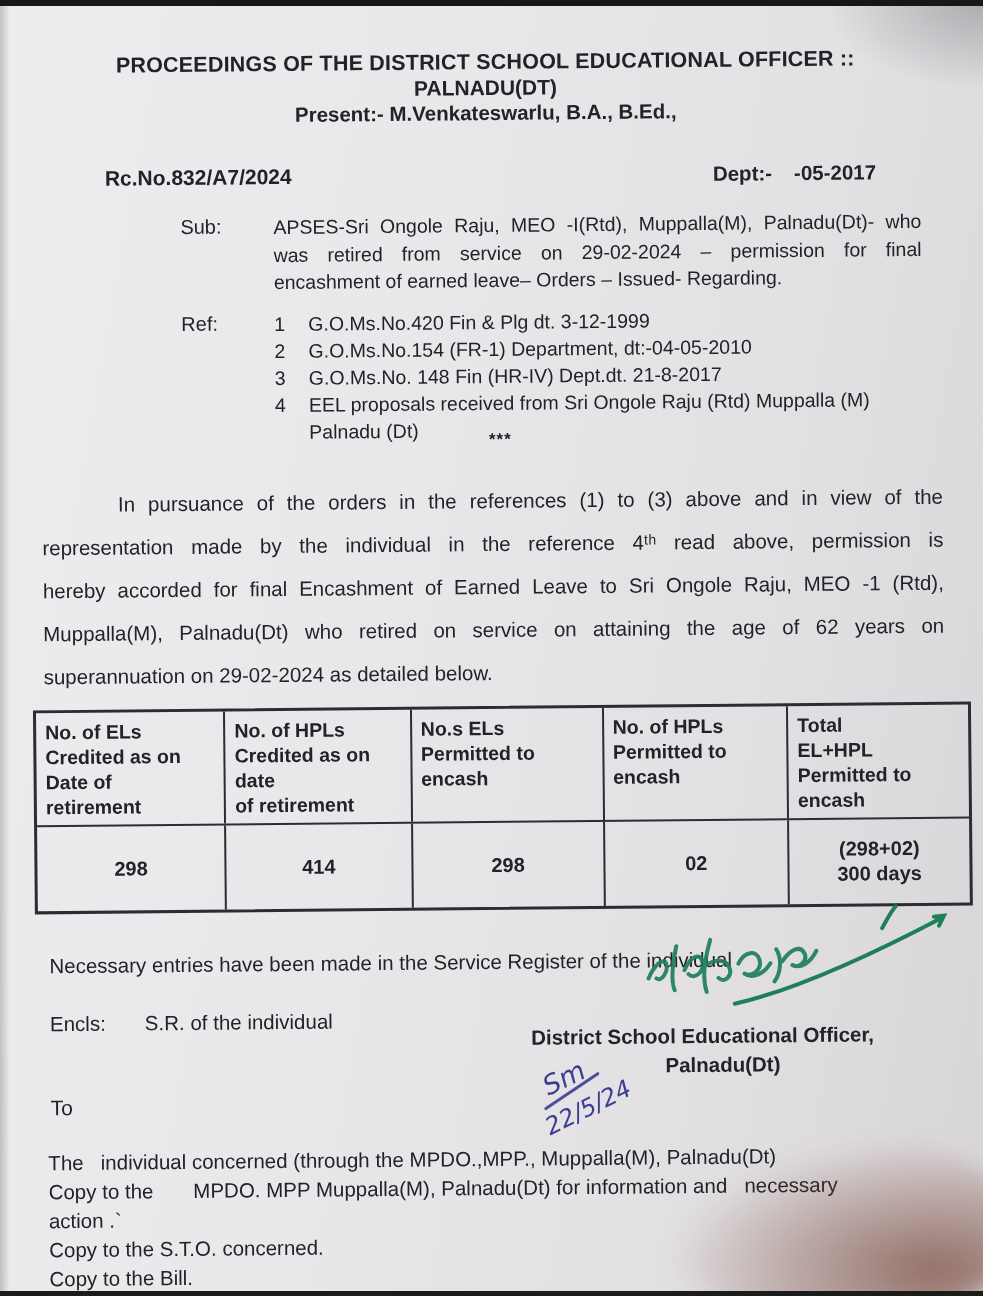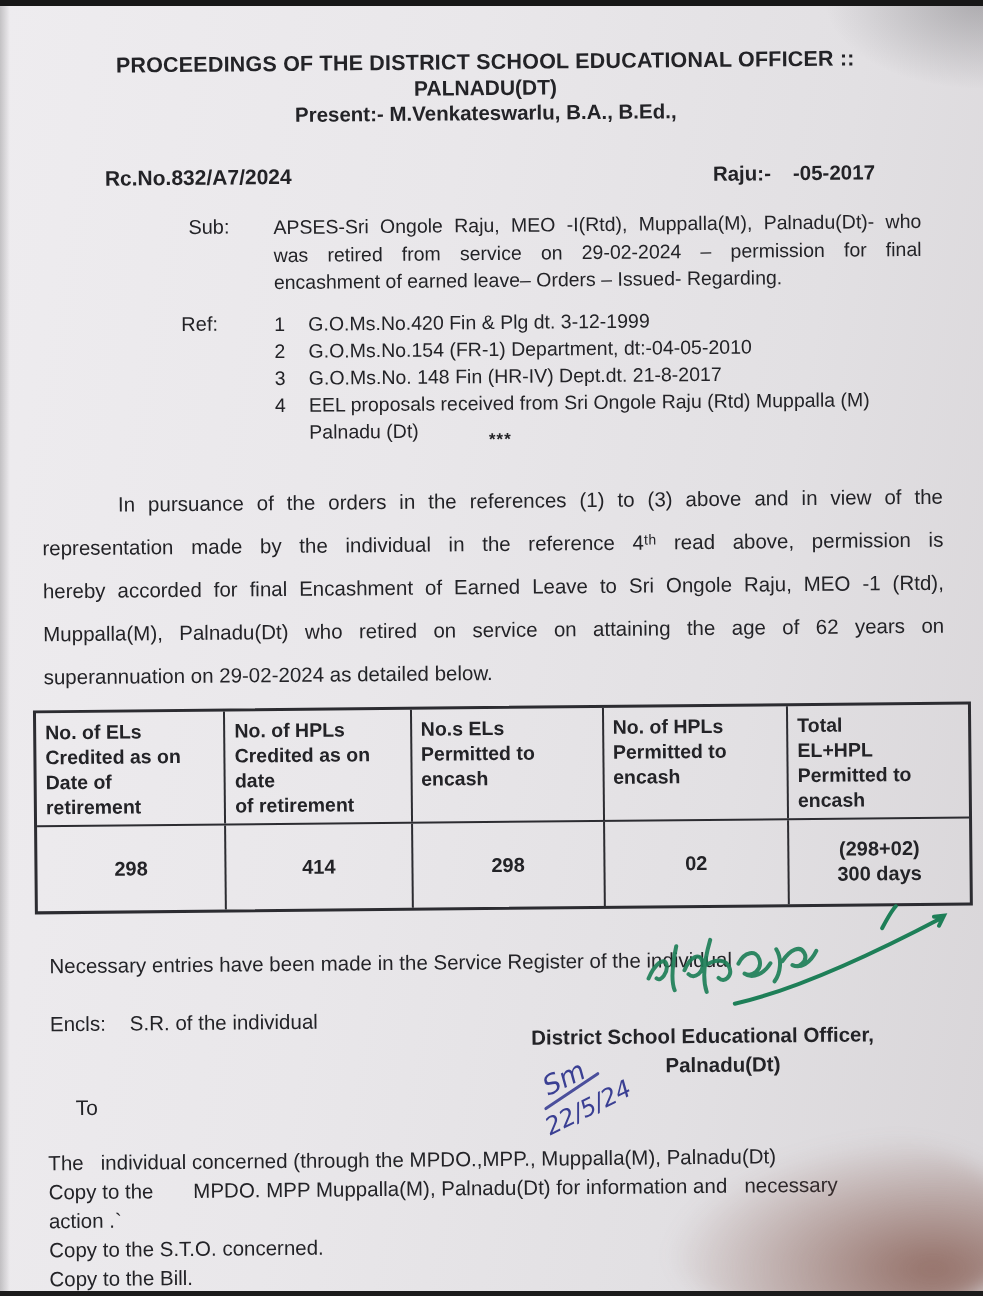--- a/index.html
+++ b/index.html
@@ -18,21 +18,21 @@
   .jline { text-align:justify; text-align-last:justify; }
 
   .title1 { left:0; top:50px; width:100%; font-size:21.5px; letter-spacing:.2px; }
   .title2 { left:0; top:76px; width:100%; font-size:21px; }
   .present { left:0; top:101px; width:100%; font-size:20.5px; }
 
   .rcno  { left:110px; top:163px; font-size:21px; }
   .dated { left:718px; top:164px; font-size:20.5px; }
   .dated .gap { display:inline-block; width:22px; }
 
-  .sub-label { left:193px; top:213px; font-size:20px; }
+  .sub-label { left:185px; top:213px; font-size:20px; }
   .sub-block { left:278px; top:212px; width:648px; font-size:19.5px; line-height:27.5px; }
 
   .ref-label { left:185px; top:310px; font-size:20px; }
   .ref-block { left:278px; top:309px; width:665px; font-size:19.5px; line-height:27px; }
   .ref-item  { display:flex; }
   .ref-num   { width:34px; flex:none; }
   .ref-text  { flex:1; }
 
   .stars { left:443px; top:430px; width:120px; font-size:17px; letter-spacing:1px; }
 
@@ -46,28 +46,28 @@
   .trow.data { height:84px; border-top:2.5px solid #2c2c31; }
   .tcell { border-right:2.5px solid #2c2c31; padding:7px 9px; box-sizing:border-box; }
   .tcell:last-child { border-right:none; }
   .c1 { width:20.3%; } .c2 { width:20.0%; } .c3 { width:20.6%; } .c4 { width:19.8%; } .c5 { width:19.3%; }
   .hdr .tcell { font-weight:bold; font-size:19.5px; line-height:25px; }
   .data .tcell { display:flex; align-items:center; justify-content:center; text-align:center;
                  font-weight:bold; font-size:20px; line-height:25px; }
 
   .service-note { left:47px; top:950px; font-size:20.5px; }
   .encls { left:47px; top:1008px; font-size:20.5px; }
-  .encls .lbl { margin-right:24px; }
+  .encls .lbl { margin-right:39px; }
 
   .sig-green { left:628px; top:908px; }
   .signatory1 { left:528px; top:1026px; font-size:20.5px; }
   .signatory2 { left:662px; top:1055px; font-size:20.5px; }
   .sig-blue { left:518px; top:1046px; }
 
-  .to-label { left:47px; top:1092px; font-size:21px;margin-left:25px; }
+  .to-label { left:47px; top:1092px; font-size:21px; }
   .dist-block { left:44px; top:1146px; font-size:20.5px; }
   .dist-block div { height:29px; line-height:26px; }
 
   .edge-top    { left:0; top:0; width:100%; height:6px; background:#171717; }
   .edge-bottom { left:0; bottom:0; width:100%; height:5px; background:#1c1c1c; }
   .edge-left   { left:0; top:0; width:10px; height:100%;
                  background:linear-gradient(90deg, rgba(0,0,0,.18), rgba(0,0,0,0)); }
   .corner-tr   { right:0; top:0; width:160px; height:90px;
                  background:radial-gradient(ellipse at 100% 0%, rgba(40,40,45,.28), rgba(0,0,0,0) 70%); }
   .smudge-br   { right:-40px; bottom:-30px; width:360px; height:190px; border-radius:50%;
@@ -79,21 +79,21 @@
 
 <div class="page">
   <div class="content">
 
     <div class="abs title1 center b">PROCEEDINGS OF THE DISTRICT SCHOOL EDUCATIONAL OFFICER ::</div>
     <div class="abs title2 center b">PALNADU(DT)</div>
     <div class="abs present center b">Present:- M.Venkateswarlu, B.A., B.Ed.,</div>
 
     <div class="abs rcno b">Rc.No.832/A7/2024</div>
     <div class="abs dated b">
-      <span>Raju:-</span><span class="gap"></span><span>-05-2017</span>
+      <span>Dept:-</span><span class="gap"></span><span>-05-2017</span>
     </div>
 
     <div class="abs sub-label">Sub:</div>
     <div class="abs sub-block">
       <div class="jline">APSES-Sri Ongole Raju, MEO -I(Rtd), Muppalla(M), Palnadu(Dt)- who</div>
       <div class="jline">was retired from service on 29-02-2024 – permission for final</div>
       <div>encashment of earned leave– Orders – Issued- Regarding.</div>
     </div>
 
     <div class="abs ref-label">Ref:</div>

